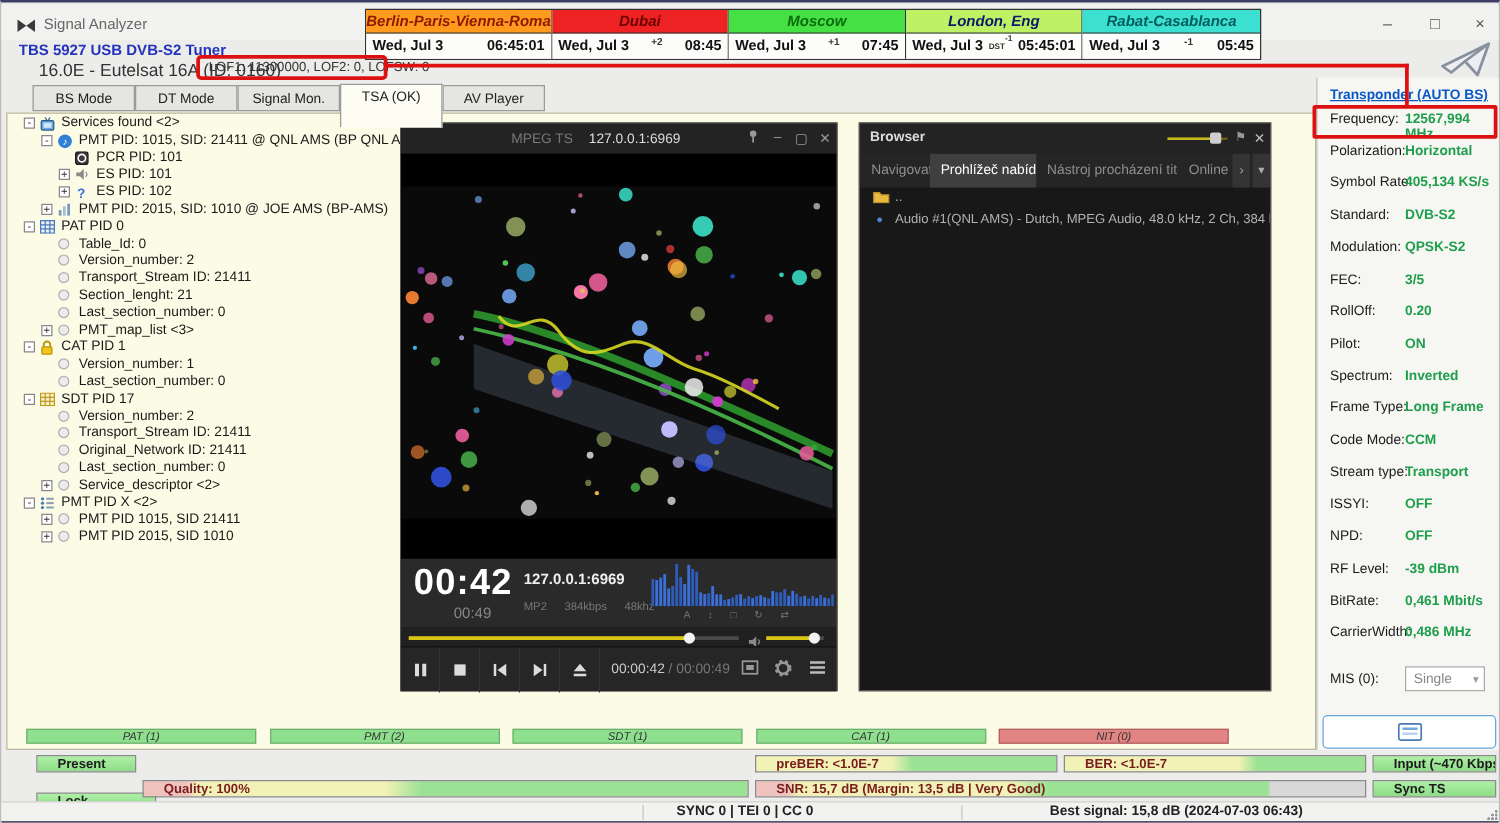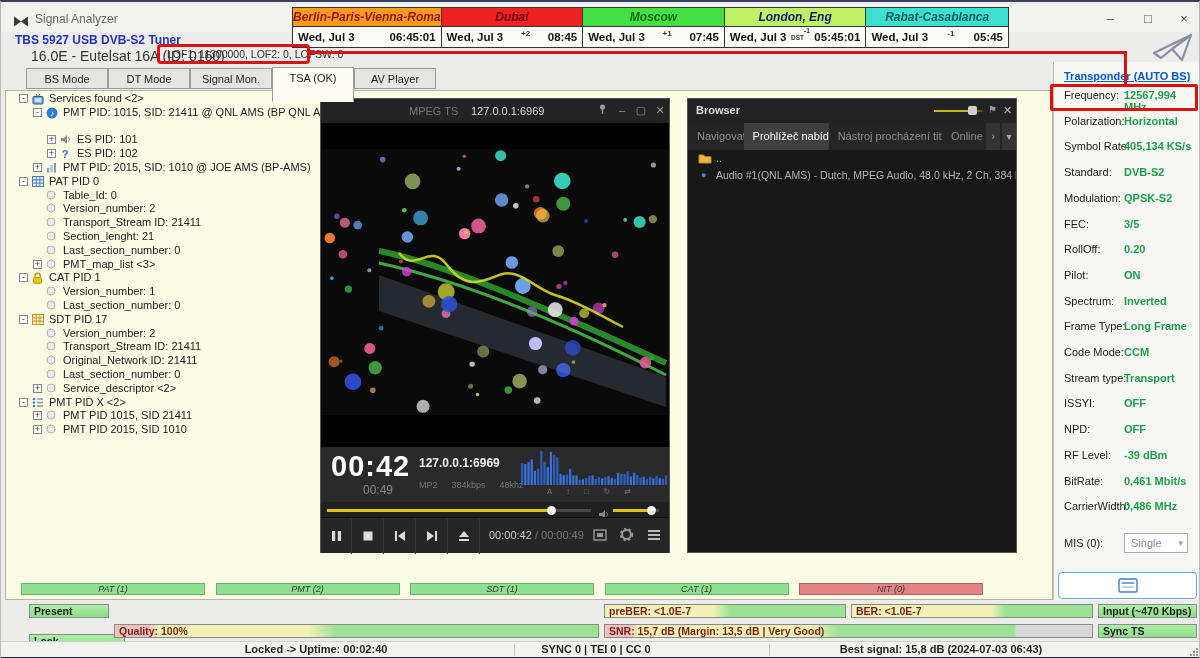--- a/index.html
+++ b/index.html
@@ -111,21 +111,21 @@
                 border:1px solid #ababab; font-size:11px; color:#888; line-height:18px; padding-left:6px; }
   .mis-select .arrow { position:absolute; right:4px; top:0; color:#999; font-size:9px; }
   .white-box { position:absolute; left:4px; top:510px; width:139px; height:27px; background:#fff;
                border:1px solid #6aa7d8; border-radius:4px; display:flex; align-items:center; justify-content:center; }
 
   
   .tbar { position:absolute; top:581px; height:12px; width:184px; border:1px solid #8a8a8a;
           text-align:center; font-size:9px; font-style:italic; color:#333; line-height:10px; }
   
   .sig { position:absolute; height:14px; border:1px solid #8a8a8a; font-size:10.5px; font-weight:bold;
-         line-height:12px; padding-left:4px; overflow:hidden; white-space:nowrap; color:#7a1d1d; }
+         line-height:12px; padding-left:16px; overflow:hidden; white-space:nowrap; color:#7a1d1d; }
   .sig.dark { color:#1c1c1c; }
   .g-flat { background:linear-gradient(to bottom,#aef0a6,#8edc88); }
   .g-level { background:linear-gradient(to right,#f0c2be 0,#f0c2be 7%,#f2f2b6 9%,#f2f2b6 38%,#9ce295 44%,#9ce295 66%,#d8d8d8 66.5%,#d8d8d8 100%); }
   .g-quality { background:linear-gradient(to right,#f0c2be 0,#f0c2be 7%,#f2f2b6 9%,#f2f2b6 40%,#9ce295 46%,#9ce295 100%); }
   .g-preber { background:linear-gradient(to right,#f2f2b6 0,#f2f2b6 45%,#9ce295 52%,#9ce295 100%); }
   .g-ber { background:linear-gradient(to right,#f2f2b6 0,#f2f2b6 58%,#9ce295 64%,#9ce295 100%); }
   .g-snr { background:linear-gradient(to right,#f0c2be 0,#f0c2be 5%,#f2f2b6 7%,#f2f2b6 42%,#9ce295 48%,#9ce295 84%,#d8d8d8 84.5%,#d8d8d8 100%); }
 
   
   .statusbar { position:absolute; left:0; top:639px; width:100%; height:16px; background:#f2f2f0;
@@ -239,20 +239,27 @@
             </svg></span>
           <span class="tree-lbl" style="left: 43px;">Services found &lt;2&gt;</span>
         </div>
         <div class="tree-row" style="top: 13.8px;">
           <span class="tree-exp" style="left: 27px;">-</span>
           <span class="tree-ico" style="left: 40px;"><svg width="12" height="12">
               <circle cx="6" cy="6" r="5.5" fill="#2f7fd6"></circle>
               <text x="6" y="9" font-size="8" fill="#fff" text-anchor="middle">♪</text>
             </svg></span>
           <span class="tree-lbl" style="left: 57px;">PMT PID: 1015, SID: 21411 @ QNL AMS (BP QNL AMS)</span>
+        </div>
+        <div class="tree-row" style="top: 27.6px;">
+          <span class="tree-ico" style="left: 54px;"><svg width="11" height="11">
+              <rect x="0.5" y="0.5" width="10" height="10" rx="2" fill="#3a3a3a" stroke="#1a1a1a"></rect>
+              <circle cx="5.5" cy="5.5" r="3" fill="none" stroke="#fff" stroke-width="1.3"></circle>
+            </svg></span>
+          <span class="tree-lbl" style="left: 71px;">PCR PID: 101</span>
         </div>
         <div class="tree-row" style="top: 41.4px;">
           <span class="tree-exp" style="left: 41px;">+</span>
           <span class="tree-ico" style="left: 54px;"><svg width="12" height="11">
               <polygon points="1,4 4,4 7,1 7,10 4,7 1,7" fill="#8a8a8a"></polygon>
               <path d="M8.5,3.5 q2,2 0,4" stroke="#8a8a8a" fill="none"></path>
             </svg></span>
           <span class="tree-lbl" style="left: 71px;">ES PID: 101</span>
         </div>
         <div class="tree-row" style="top: 55.2px;">
@@ -712,21 +719,20 @@
   <div class="sig dark g-flat" style="left:28px; top:602px; width:80px">Present</div>
   <div class="sig g-preber" style="left:603px; top:602px; width:242px">preBER: &lt;1.0E-7</div>
   <div class="sig g-ber" style="left:850px; top:602px; width:242px">BER: &lt;1.0E-7</div>
   <div class="sig dark g-flat" style="left:1097px; top:602px; width:99px">Input (~470 Kbps)</div>
   <div class="sig dark g-flat" style="left:28px; top:632px; width:96px">Lock</div>
   <div class="sig g-quality" style="left:113px; top:622px; width:485px">Quality: 100%</div>
   <div class="sig g-snr" style="left:603px; top:622px; width:489px">SNR: 15,7 dB (Margin: 13,5 dB | Very Good)</div>
   <div class="sig dark g-flat" style="left:1097px; top:622px; width:99px">Sync TS</div>
 
   <div class="statusbar">
-    <span class="sb-sec" style="left:160px; width:310px">Locked -&gt; Uptime: 00:02:40</span>
     <span class="sb-sec" style="left:515px; width:160px">SYNC 0 | TEI 0 | CC 0</span>
     <span class="sb-sec" style="left:770px; width:340px">Best signal: 15,8 dB (2024-07-03 06:43)</span>
     <span class="sb-sep" style="left:513px"></span>
     <span class="sb-sep" style="left:768px"></span>
   </div>
   <div class="sb-grip"></div>
   <div class="bottom-strip"></div>
 
   <div class="red-box-lof"></div>
   <div class="red-hline"></div>

